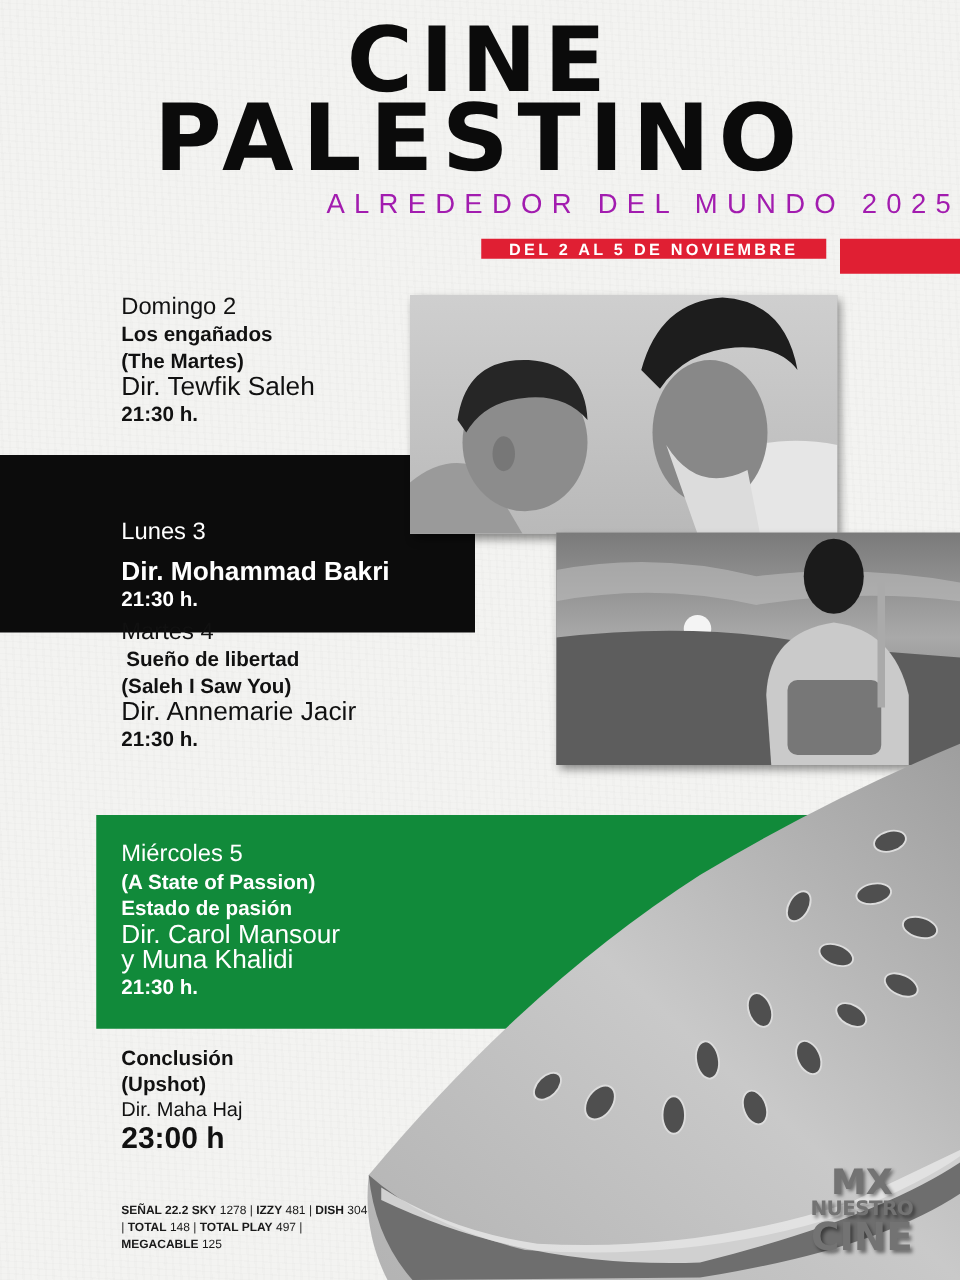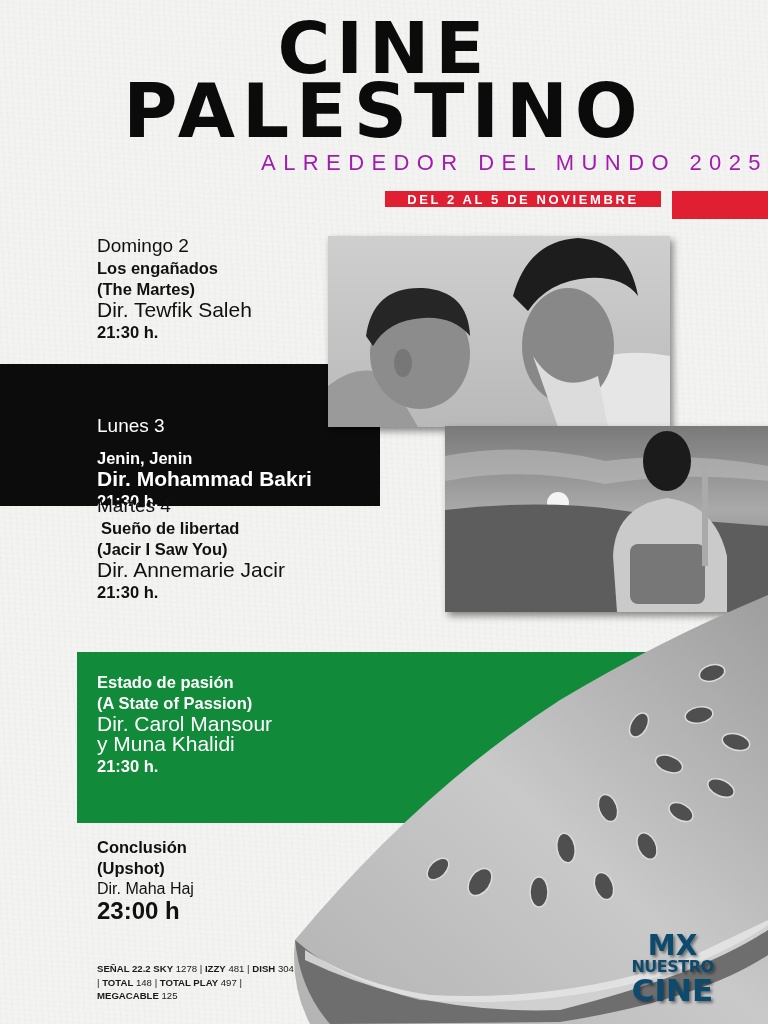--- a/index.html
+++ b/index.html
@@ -54,21 +54,21 @@
   .photo-2 { left:445px; top:426px; width:323px; height:186px; background:#8d8d8d; }
 
   .watermelon { left:0; top:0; width:768px; height:1024px; pointer-events:none; }
 
   .channels {
     left:97px; top:962px; width:200px; font-size:9.6px; line-height:13.5px; color:#1a1a1a;
   }
   .channels b { font-weight:bold; }
 
   .logo {
-    left:615px; top:933px; width:115px; text-align:center; color:#0c4a6e;
+    left:632px; top:933px; width:115px; text-align:center; color:#737373;
     font-family:"DejaVu Sans", sans-serif; font-weight:bold;
     text-shadow: 2px 2px 3px rgba(0,0,0,0.45);
   }
   .logo .l1 { font-size:28px; line-height:26px; }
   .logo .l2 { font-size:16px; line-height:16px; letter-spacing:-0.5px; }
   .logo .l3 { font-size:31px; line-height:30px; }
 </style>
 </head>
 <body>
 
@@ -158,36 +158,36 @@
 <div class="abs entry" style="top:234px;">
   <div class="day">Domingo 2</div>
   <div class="film">Los engañados</div>
   <div class="film">(The Martes)</div>
   <div class="dir">Dir. Tewfik Saleh</div>
   <div class="time">21:30 h.</div>
 </div>
 
 <div class="abs entry white" style="top:379px;margin-top:35px;">
   <div class="day" style="margin-bottom:10px;">Lunes 3</div>
-  <div class="film">Jenin, Jenin</div>
   <div class="dir" style="font-weight:bold;">Dir. Mohammad Bakri</div>
   <div class="time">21:30 h.</div>
 </div>
 
 <div class="abs entry" style="top:494px;">
   <div class="day">Martes 4</div>
   <div class="film" style="padding-left:4px;">Sueño de libertad</div>
-  <div class="film">(Jacir I Saw You)</div>
+  <div class="film">(Saleh I Saw You)</div>
   <div class="dir">Dir. Annemarie Jacir</div>
   <div class="time">21:30 h.</div>
 </div>
 
 <div class="abs entry white" style="top:672px;">
+  <div class="day">Miércoles 5</div>
+  <div class="film">(A State of Passion)</div>
   <div class="film">Estado de pasión</div>
-  <div class="film">(A State of Passion)</div>
   <div class="dir">Dir. Carol Mansour</div>
   <div class="dir">y Muna Khalidi</div>
   <div class="time">21:30 h.</div>
 </div>
 
 <div class="abs entry" style="top:837px;">
   <div class="film">Conclusión</div>
   <div class="film">(Upshot)</div>
   <div class="dir" style="font-size:16px;">Dir. Maha Haj</div>
   <div class="time" style="font-size:24px;">23:00 h</div>

